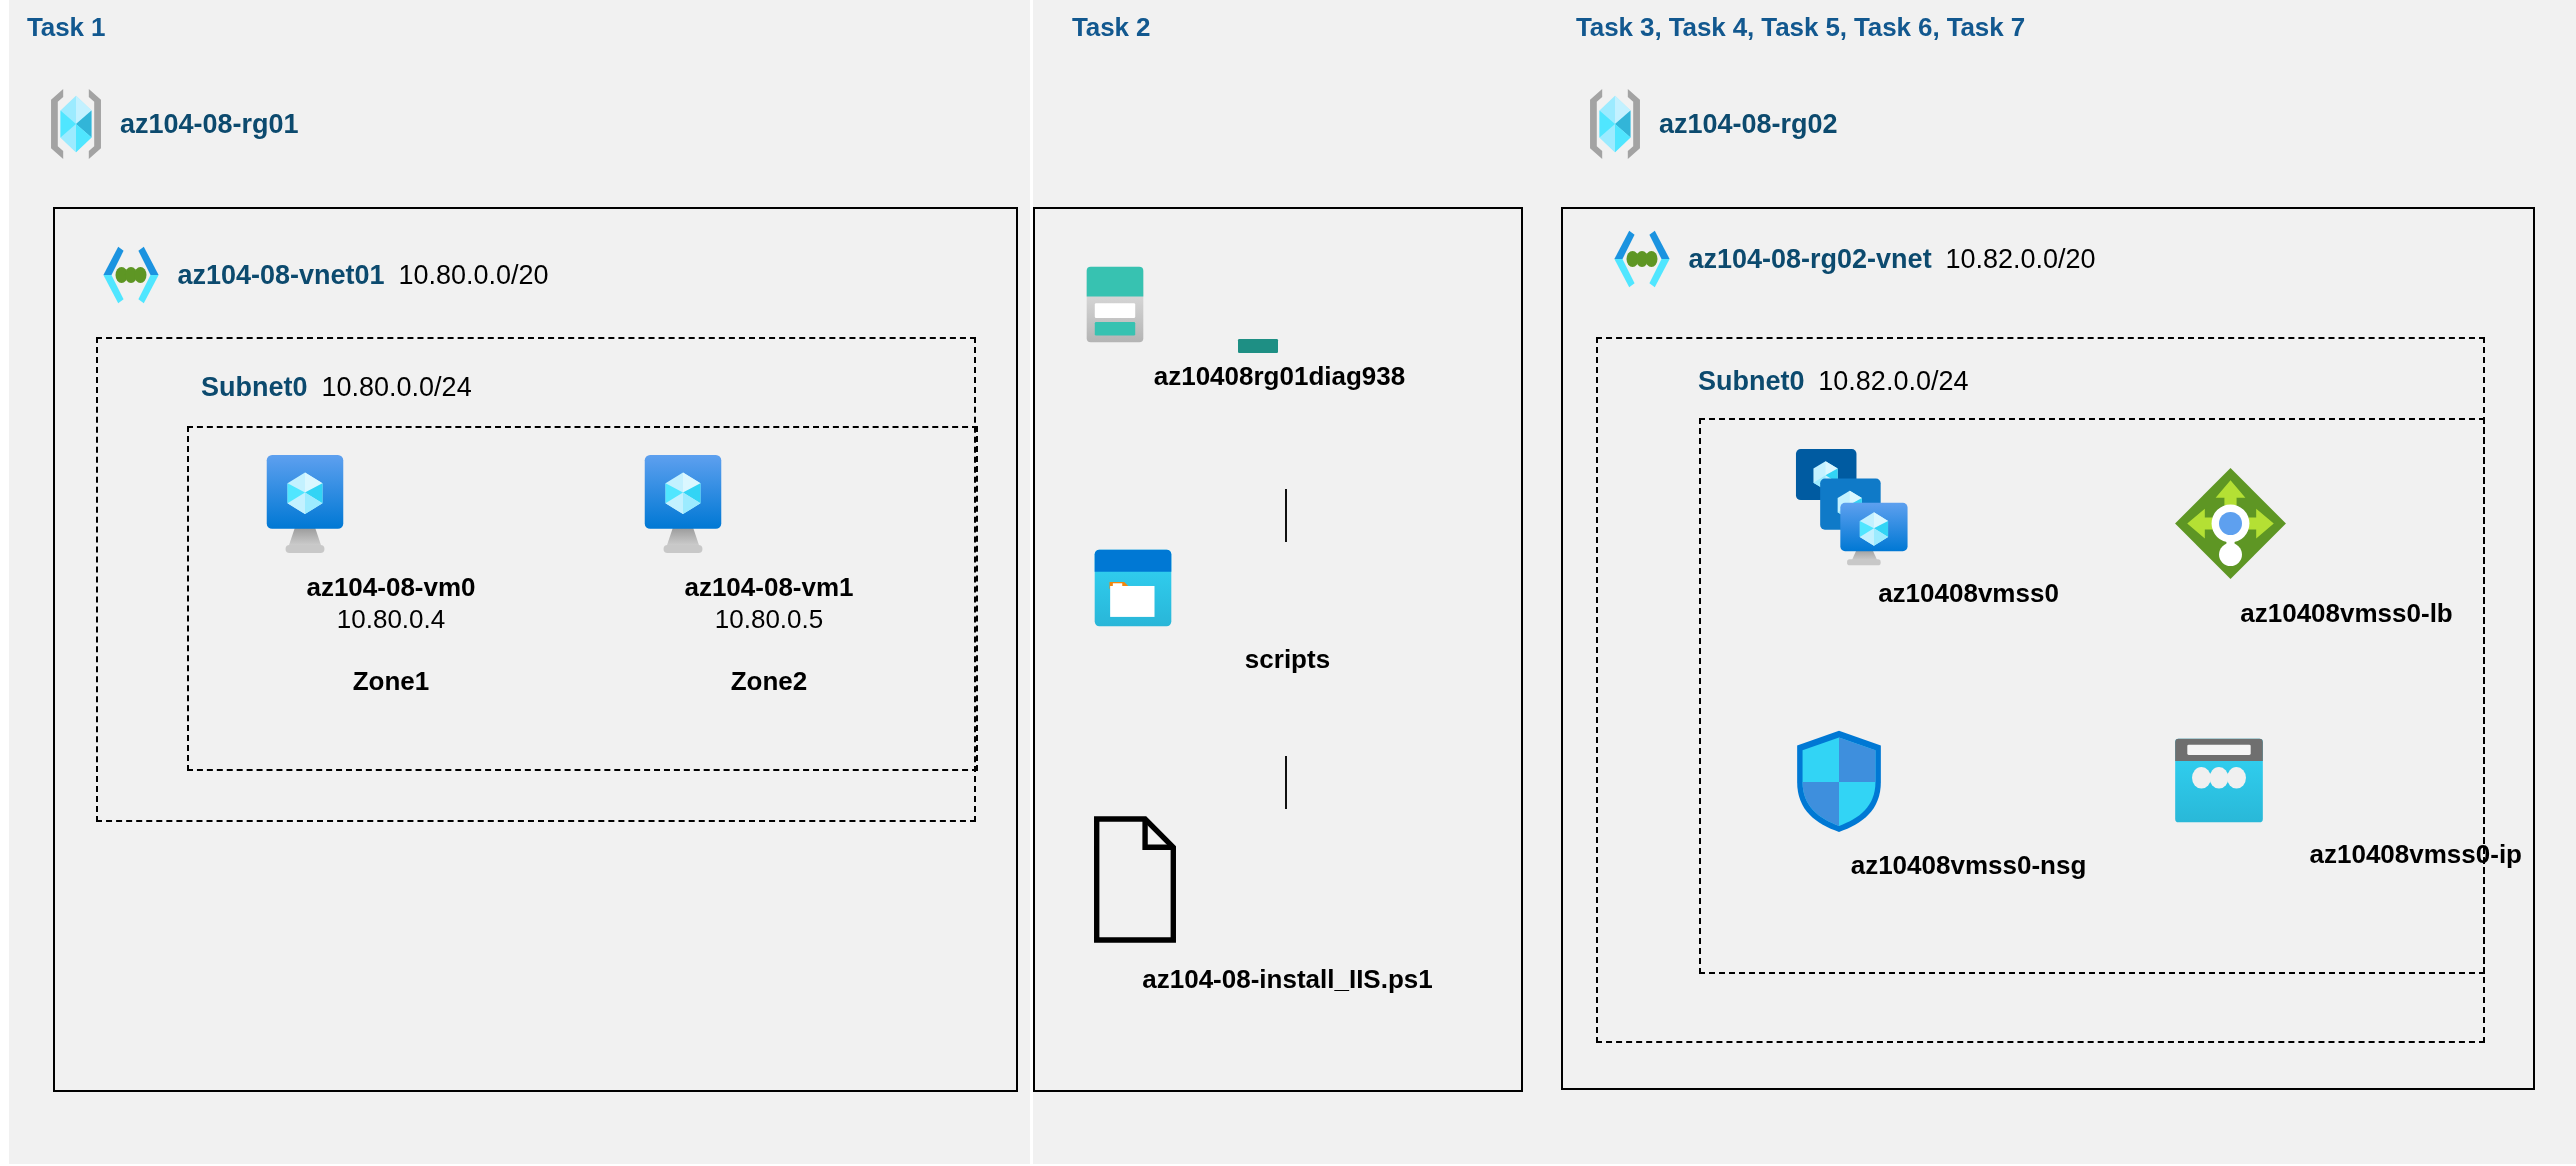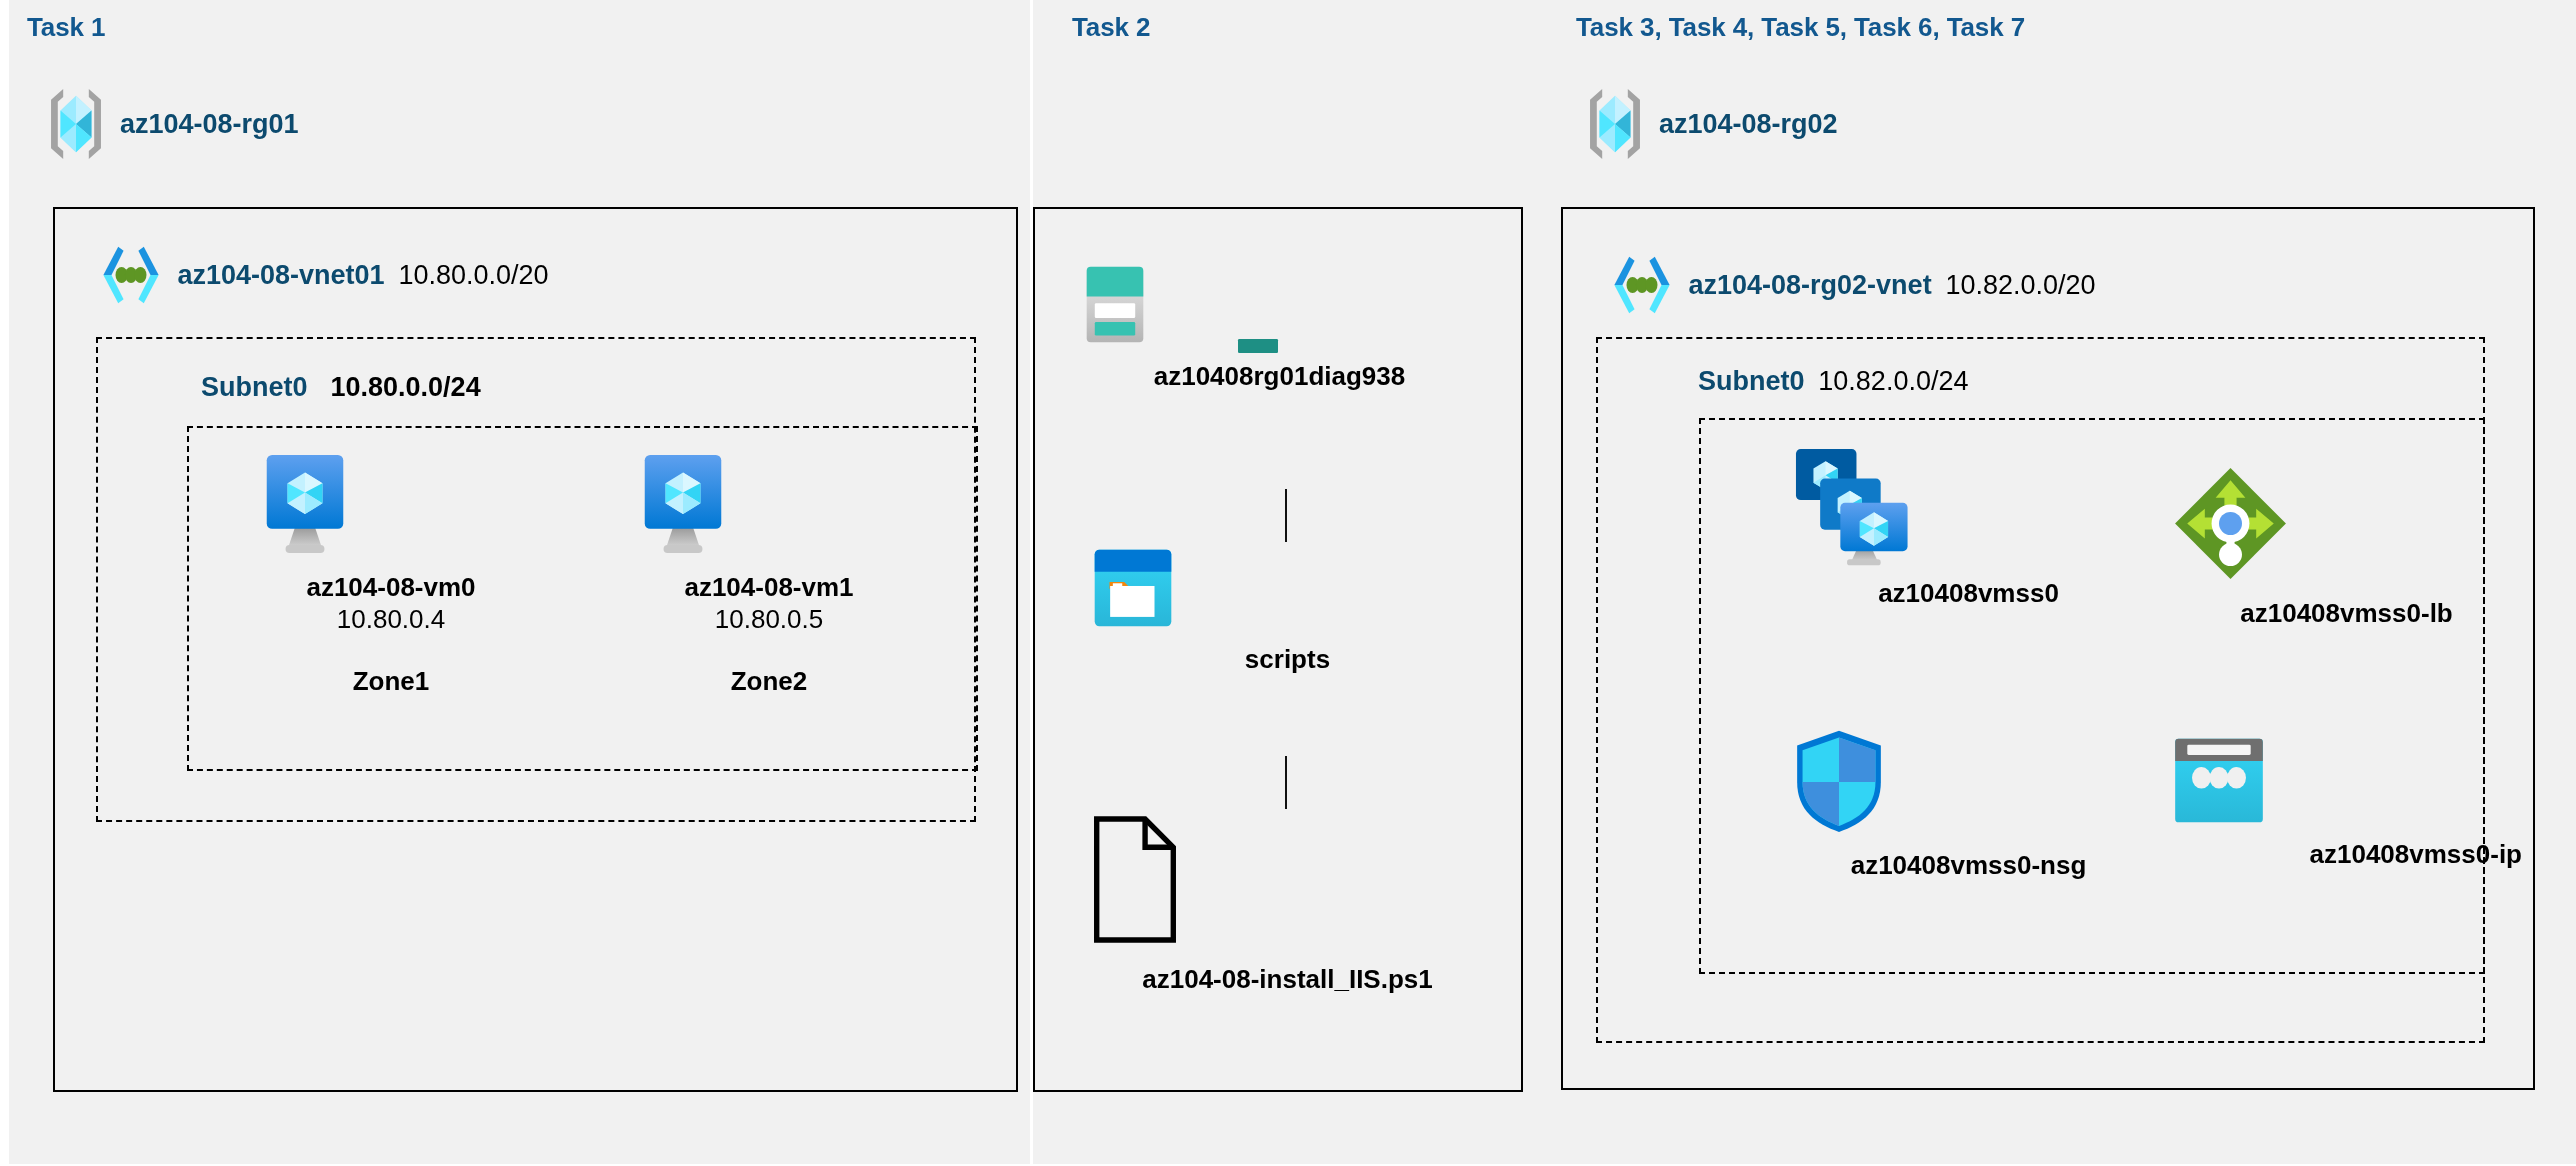--- a/index.html
+++ b/index.html
@@ -68,21 +68,21 @@
   <span>
     <span class="name-bold">az104-08-vnet01</span>
     <span class="name-reg" style="margin-left: 10.8px; text-align: center;">10.80.0.0/20</span>
   </span>
 </div>
 
 <div class="dashed-box" style="left:96px; top:337px; width:880px; height:485px;"></div>
 
 <div class="lbl" style="left:201px; top:372px;">
   <span class="name-bold">Subnet0</span>
-  <span class="name-reg" style="margin-left: 20px; font-weight: bold;">10.80.0.0/24</span>
+  <span class="name-reg" style="margin-left: 11px;">10.80.0.0/24</span>
 </div>
 
 <div class="dashed-box" style="left:187px; top:426px; width:791px; height:345px;"></div>
 
 <div class="node" style="left:256px; top:452px; width:270px;">
   <span>
     <svg width="98" height="108" viewBox="0 0 146 160">
       <defs>
           <linearGradient id="vmg0" x1="0" y1="0" x2="0" y2="1">
         <stat></stat>
@@ -214,21 +214,21 @@
       <path d="M43 56 L66 76 L43 98 Z" fill="#50e6ff"></path>
       <path d="M43 56 L43 98 L20 76 Z" fill="#9cebff"></path>
       <path d="M43 56 L20 76 L20 36 Z" fill="#50e6ff"></path>
     </svg>
   </span>
   <span class="name-bold">az104-08-rg02</span>
 </div>
 
 <div class="solid-box" style="left:1561px; top:207px; width:974px; height:883px;"></div>
 
-<div class="vnet-row" style="left:1609px; top:254px;">
+<div class="vnet-row" style="left:1609px; top:228px;">
   <span>
     <svg width="66" height="62" viewBox="0 0 98 92">
       <path d="M30 4 L8 46 L20 46 L38 10 Z" fill="#1b93e0"></path>
       <path d="M8 46 L30 88 L38 82 L20 46 Z" fill="#50e6ff"></path>
       <path d="M68 4 L90 46 L78 46 L60 10 Z" fill="#1b93e0"></path>
       <path d="M90 46 L68 88 L60 82 L78 46 Z" fill="#50e6ff"></path>
       <ellipse cx="35" cy="46" rx="9" ry="12" fill="#5e9624"></ellipse>
       <ellipse cx="49" cy="46" rx="9" ry="12" fill="#5e9624"></ellipse>
       <ellipse cx="63" cy="46" rx="9" ry="12" fill="#5e9624"></ellipse>
     </svg>

